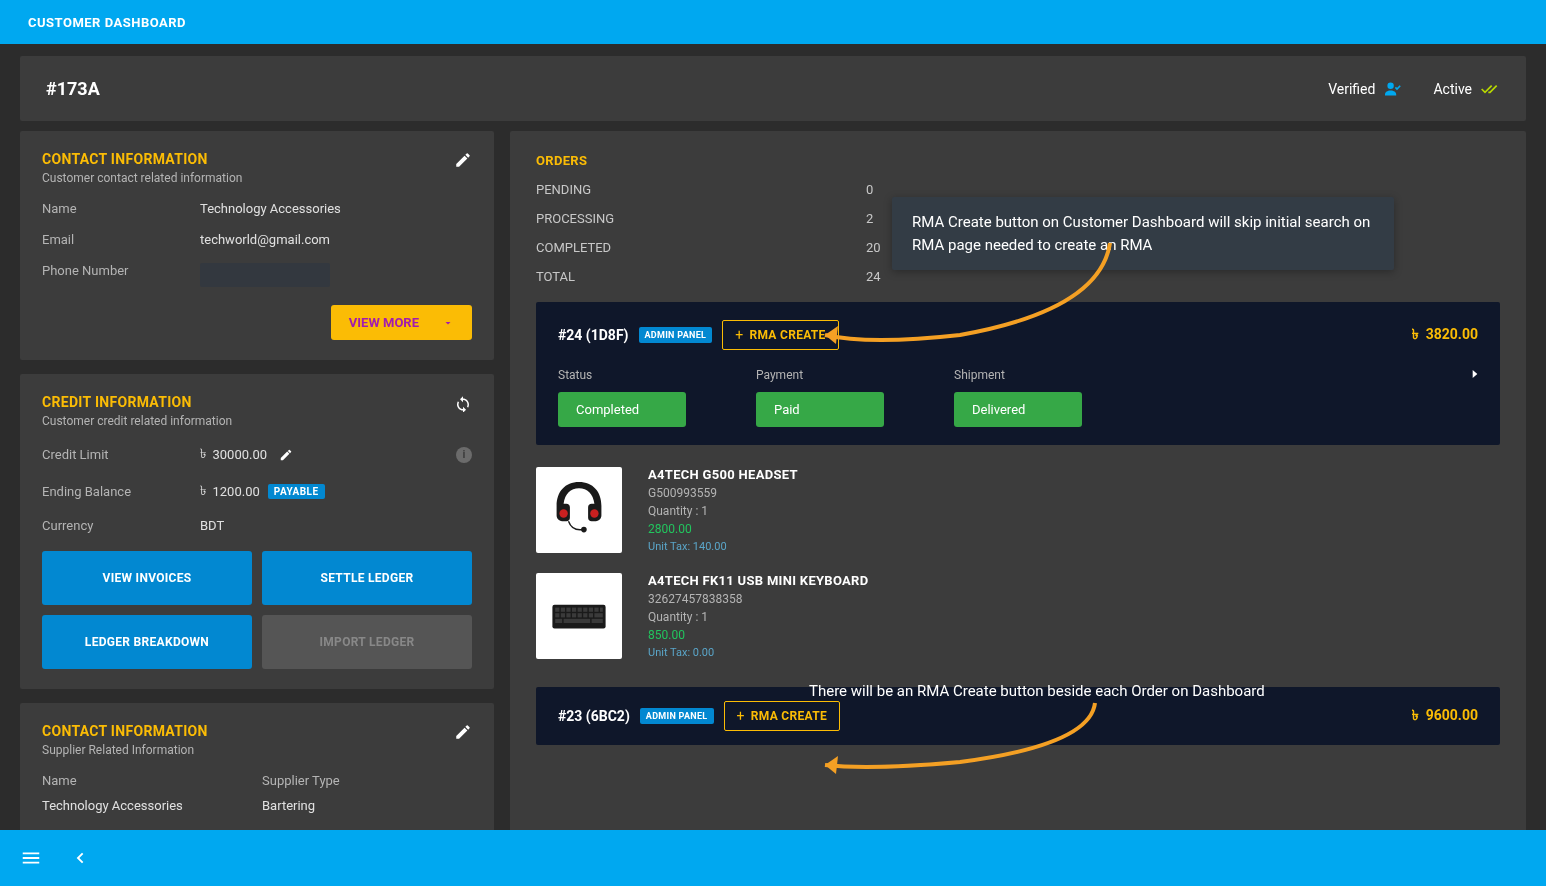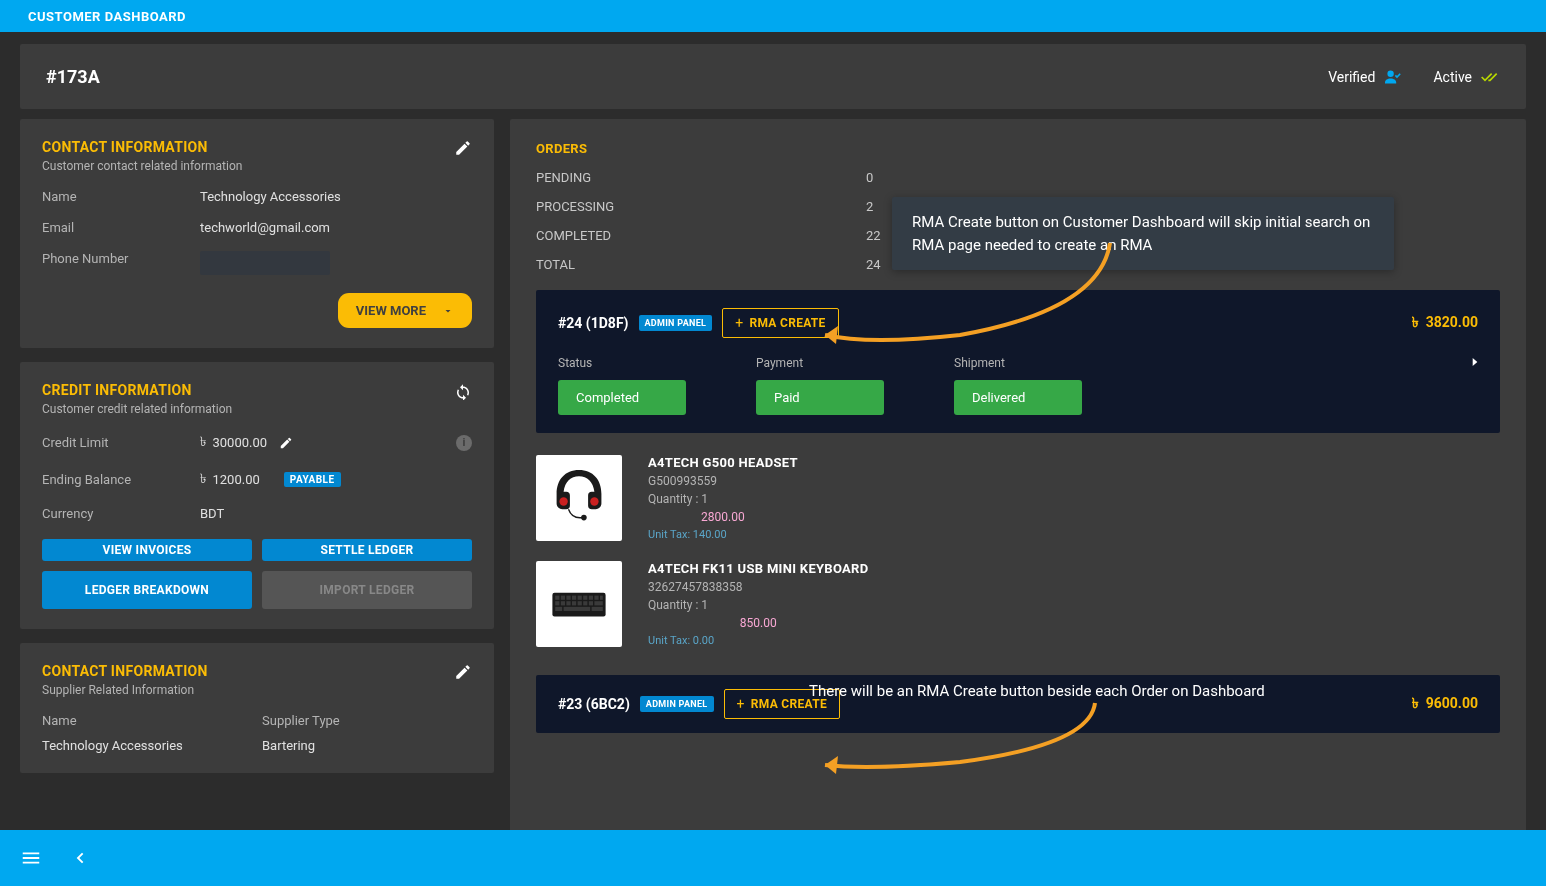--- a/index.html
+++ b/index.html
@@ -1,18 +1,18 @@
 <!DOCTYPE html>
 <html><head>
 <meta charset="utf-8">
 <style>
 * { margin: 0; padding: 0; box-sizing: border-box; font-family: Roboto, Arial, sans-serif; }
 body { background: #2c2c2c; color: #c8c8c8; width: 1546px; height: 886px; overflow: hidden; position: relative; }
 
-.top-bar { height: 32px; background: #00A8F0; color: #fff; display: flex; align-items: center; padding: 0 28px; font-size: 13px; font-weight: 700; letter-spacing: 0.5px; }
+.top-bar { height: 44px; background: #00A8F0; color: #fff; display: flex; align-items: center; padding: 0 28px; font-size: 13px; font-weight: 700; letter-spacing: 0.5px; }
 .bottom-bar { position: absolute; bottom: 0; left: 0; right: 0; height: 56px; background: #00A8F0; display: flex; align-items: center; padding: 0 20px; gap: 30px; }
 .bottom-bar .bicon { color: #fff; cursor: pointer; }
 
 .page-header { background: #3c3c3c; margin: 12px 20px 10px 20px; padding: 22px 26px; border-radius: 2px; display: flex; align-items: center; }
 .page-header h1 { color: #fff; font-size: 18px; font-weight: 700; }
 .page-header .spacer { flex: 1; }
 .verified-lbl, .active-lbl { color: #fff; font-size: 14px; margin-right: 8px; }
 .status-gap { width: 30px; display: inline-block; }
 
 .cols { display: flex; gap: 16px; padding: 0 20px; height: 808px; }
@@ -25,28 +25,28 @@
 .panel-sub { color: #b4b4b4; font-size: 12px; margin-top: 4px; }
 .panel-header .sp { flex:1; }
 .panel-icon { color: #fff; cursor: pointer; }
 
 .info-row { display: flex; margin-top: 16px; font-size: 13px; }
 .info-row .lbl { width: 158px; color: #b4b4b4; }
 .info-row .val { color: #e0e0e0; }
 .currency-sym { display: inline-block; }
 .phone-box { background: #33383f; width: 130px; height: 24px; border-radius: 2px; }
 
-.btn-yellow { background: #FBBC05; color: #404040; font-weight: 700; font-size: 13px; padding: 10px 18px; border: none; border-radius: 11px; display: inline-flex; align-items: center; gap: 16px; cursor: pointer; }
+.btn-yellow { background: #FBBC05; color: #a21caf; font-weight: 700; font-size: 13px; padding: 10px 18px; border: none; border-radius: 3px; display: inline-flex; align-items: center; gap: 23px; cursor: pointer; }
 .btn-row { display: flex; justify-content: flex-end; margin-top: 18px; }
 
-.badge-payable { background: #0288D1; color: #fff; font-size: 10px; font-weight: 700; padding: 2px 6px; border-radius: 2px; margin-left: 24px; letter-spacing: 0.5px;}
+.badge-payable { background: #0288D1; color: #fff; font-size: 10px; font-weight: 700; padding: 2px 6px; border-radius: 2px; margin-left: 8px; letter-spacing: 0.5px;}
 .info-icon { width:16px;height:16px;background:#6b6b6b;border-radius:50%;color:#3c3c3c;font-size:11px;display:inline-flex;align-items:center;justify-content:center;font-weight:700;margin-left:auto;}
 
 .btn-grid { display: grid; grid-template-columns: 1fr 1fr; gap: 10px; margin-top: 18px; }
-.btn-blue { background: #0288D1; color: #fff; font-weight: 700; font-size: 12px; padding: 4px 0; border: none; border-radius: 3px; cursor: pointer; letter-spacing: 0.3px; }
+.btn-blue { background: #0288D1; color: #fff; font-weight: 700; font-size: 12px; padding: 20px 0; border: none; border-radius: 3px; cursor: pointer; letter-spacing: 0.3px; }
 .btn-gray { background: #555; color: #888; font-weight: 700; font-size: 12px; padding: 12px 0; border: none; border-radius: 3px; letter-spacing: 0.3px; }
 
 .orders-title { color: #FBBC05; font-size: 13px; font-weight: 700; letter-spacing: 0.3px; }
 .ord-stat { display: flex; font-size: 13px; margin-top: 14px; color: #c8c8c8; }
 .ord-stat .olbl { width: 330px; }
 
 .order-card { background: #0f172a; border-radius: 2px; margin-top: 18px; padding: 18px 22px; position: relative; }
 .order-head { display: flex; align-items: center; gap: 10px; }
 .order-id { color: #fff; font-weight: 700; font-size: 14px; }
 .badge-admin { background: #0288D1; color: #fff; font-size: 9px; font-weight: 700; padding: 3px 6px; border-radius: 2px; letter-spacing: 0.3px; }
@@ -58,21 +58,21 @@
 .status-col .slbl { color: #b4b4b4; font-size: 12px; }
 .status-pill { background: #36a847; color: #fff; font-size: 13px; padding: 10px 18px; border-radius: 3px; margin-top: 10px; min-width: 128px; display: inline-block; }
 .caret-right { position: absolute; right: 18px; top: 50%; transform: translateY(-10px); color: #fff; cursor: pointer; }
 
 .line-items { margin-top: 12px; }
 .line-item { display: flex; gap: 26px; padding: 10px 0; }
 .thumb { width: 86px; height: 86px; background: #fff; border-radius: 2px; display: flex; align-items: center; justify-content: center; }
 .item-meta .iname { color: #fff; font-weight: 700; font-size: 13px; letter-spacing: 0.3px; }
 .item-meta .isku { color: #b4b4b4; font-size: 12px; margin-top: 4px; }
 .item-meta .iqty { color: #b4b4b4; font-size: 12px; margin-top: 4px; }
-.item-meta .iprice { color: #f9a8d4; font-size: 12px; margin-top: 4px; text-align: center; }
+.item-meta .iprice { color: #22c55e; font-size: 12px; margin-top: 4px; }
 .item-meta .itax { color: #5aa5c8; font-size: 11px; margin-top: 4px; }
 
 .order-card.compact { padding: 14px 22px; }
 
 
 .callout { position: absolute; background: #333c45; color: #fff; font-size: 15px; padding: 14px 20px; border-radius: 2px; box-shadow: 0 2px 8px rgba(0,0,0,0.3); line-height: 1.5; }
 .callout.c1 { top: 197px; left: 892px; width: 502px; }
 .callout.c2 { top: 666px; left: 789px; width: 617px; background: transparent; box-shadow: none; color:#fff; font-weight: 400; }
 
 .arrow-svg { position: absolute; pointer-events: none; }
@@ -226,21 +226,21 @@
     <div class="ord-stat">
         <div class="olbl">PENDING</div>
         <div>0</div>
       </div>
     <div class="ord-stat">
         <div class="olbl">PROCESSING</div>
         <div>2</div>
       </div>
     <div class="ord-stat">
         <div class="olbl">COMPLETED</div>
-        <div>22</div>
+        <div>20</div>
       </div>
     <div class="ord-stat">
         <div class="olbl">TOTAL</div>
         <div>24</div>
       </div>
 
     <div class="order-card">
       <div class="order-head">
         <span class="order-id">#24 (1D8F)</span>
         <span class="badge-admin">ADMIN PANEL</span>

